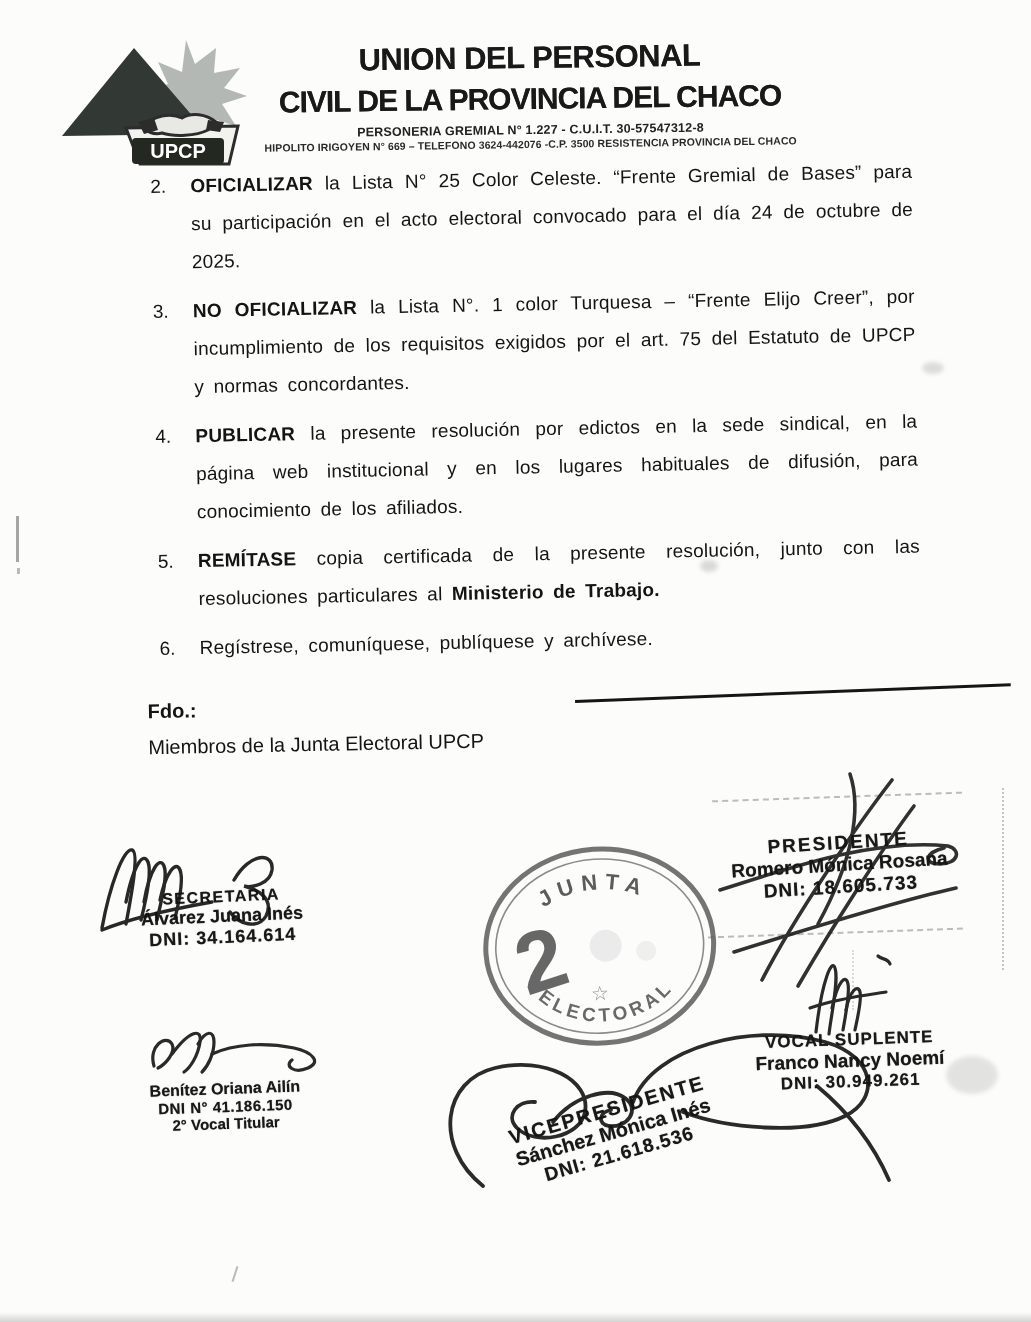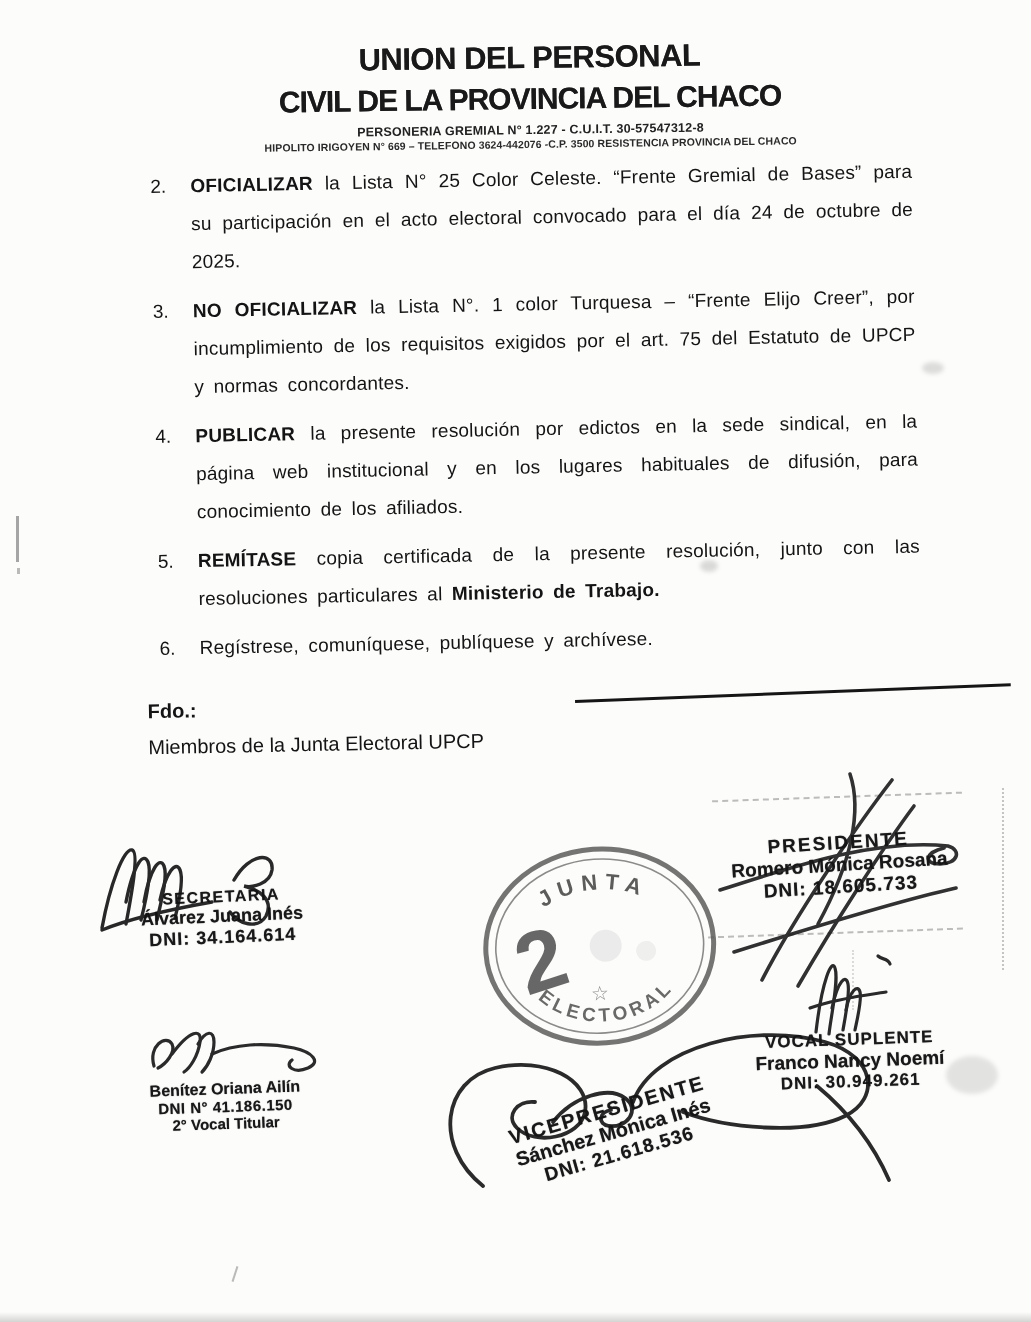--- a/index.html
+++ b/index.html
@@ -69,20 +69,38 @@
   .dash-v{position:absolute;border-left:2px dotted #555;opacity:.33;}
   .artifact{position:absolute;background:#777;opacity:.45;}
   .smudge{position:absolute;border-radius:50%;background:#8a8a8a;filter:blur(2px);}
 </style>
 </head>
 <body>
 
 <div class="doc">
 
   <div class="header">
+    <div class="logo">
+      <svg width="190" height="128" viewBox="0 0 190 128">
+
+        <polygon points="128,2 137,26 158,10 156,35 182,30 166,50 189,58 164,66 178,88 152,80 152,104 136,84 122,102 118,76 96,84 108,62 86,54 110,46 100,24 124,34" fill="#b4b8b4"></polygon>
+
+        <polygon points="4,98 76,10 150,96" fill="#323833"></polygon>
+        <polygon points="30,98 76,42 124,98" fill="#fcfcfb" opacity="0"></polygon>
+
+        <path d="M68,90 L180,88 L171,126 L82,126 Z" fill="#f2f2ef" stroke="#2c2c2c" stroke-width="3"></path>
+
+        <path d="M84,88 C96,78 112,74 124,80 C134,74 148,76 158,84 L150,92 C138,98 116,99 104,95 C96,97 88,94 84,88 Z" fill="#e8e8e5" stroke="#2c2c2c" stroke-width="3"></path>
+        <path d="M80,84 L96,80 L100,92 L86,96 Z" fill="#2c2c2c"></path>
+        <path d="M150,82 L166,84 L162,94 L148,92 Z" fill="#2c2c2c"></path>
+
+        <rect x="74" y="100" width="92" height="26" rx="4" fill="#232820"></rect>
+        <text x="120" y="120" text-anchor="middle" font-size="20" font-weight="bold" fill="#ffffff" font-family="Liberation Sans, sans-serif">UPCP</text>
+      </svg>
+    </div>
     <div class="title-wrap">
       <div class="title-l1">UNION DEL PERSONAL</div>
       <div class="title-l2">CIVIL DE LA PROVINCIA DEL CHACO</div>
       <div class="fineprint1">PERSONERIA GREMIAL N° 1.227 - C.U.I.T. 30-57547312-8</div>
       <div class="fineprint2">HIPOLITO IRIGOYEN N° 669 – TELEFONO 3624-442076 -C.P. 3500 RESISTENCIA PROVINCIA DEL CHACO</div>
     </div>
   </div>
 
   <div class="body-items">
     <div class="item">

